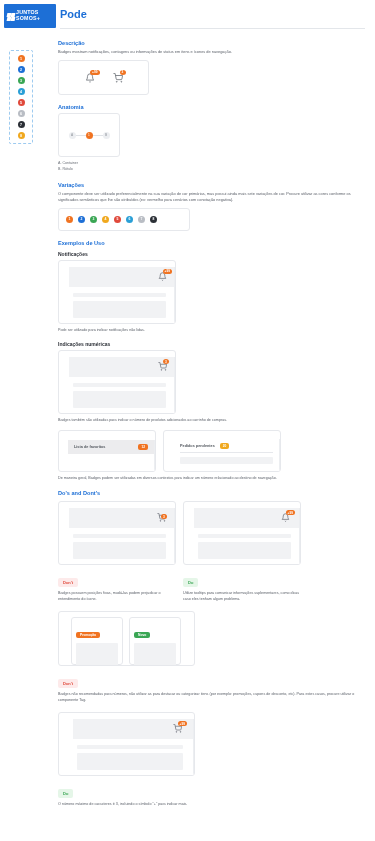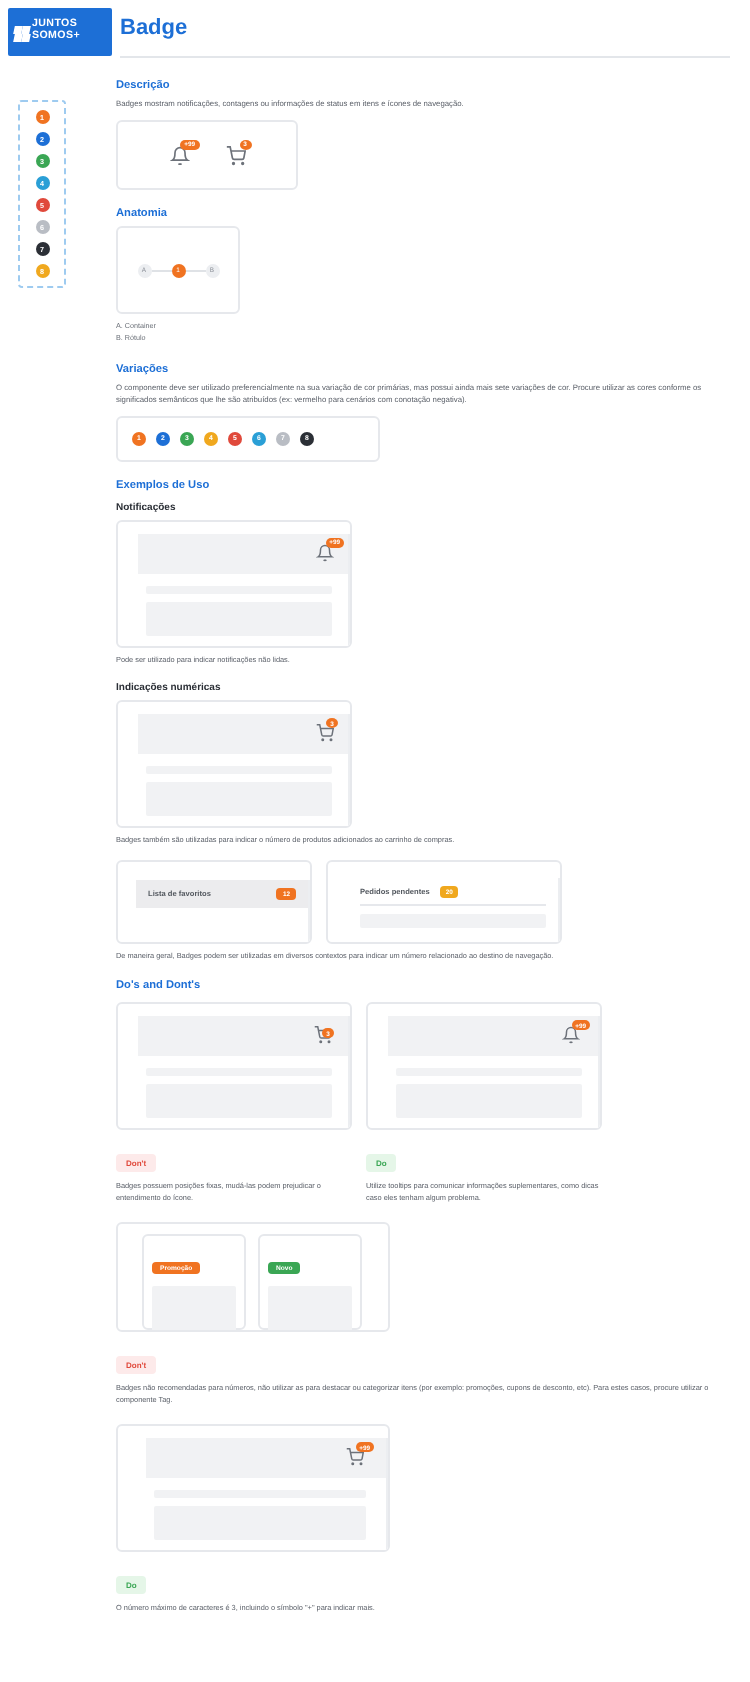--- a/index.html
+++ b/index.html
@@ -106,21 +106,21 @@
         <i></i>
         <i></i>
         <i></i>
     </span>
     <span class="logo-words">
       <span>JUNTOS</span>
       <span>SOMOS+</span>
     </span>
   </div>
   <div class="title-wrap">
-    <div class="page-title">Badge</div>
+    <div class="page-title">Pode</div>
     <div class="title-rule"></div>
   </div>
 </div>
 
 <div class="sidebar">
   <div class="sb-badge" style="background:#f07321">1</div>
   <div class="sb-badge" style="background:#1d6fd6">2</div>
   <div class="sb-badge" style="background:#3aa654">3</div>
   <div class="sb-badge" style="background:#2a9fd6">4</div>
   <div class="sb-badge" style="background:#e0493b">5</div>

